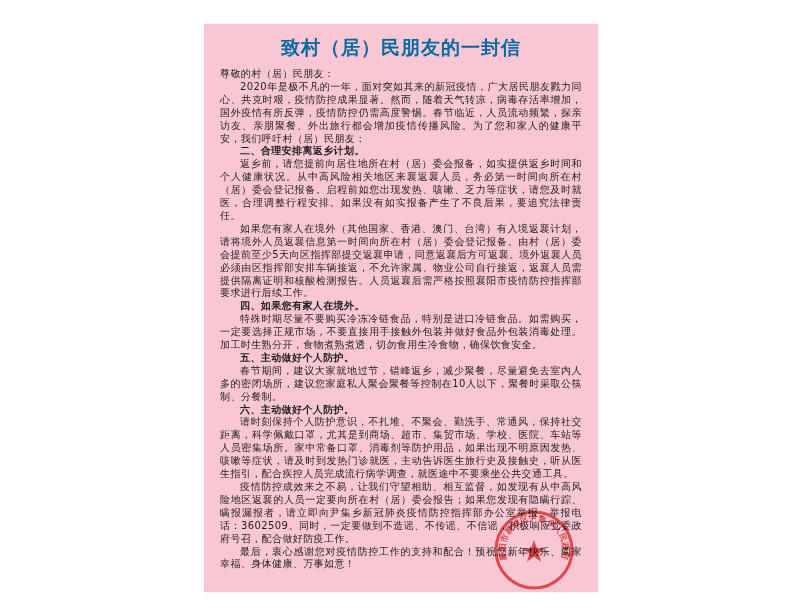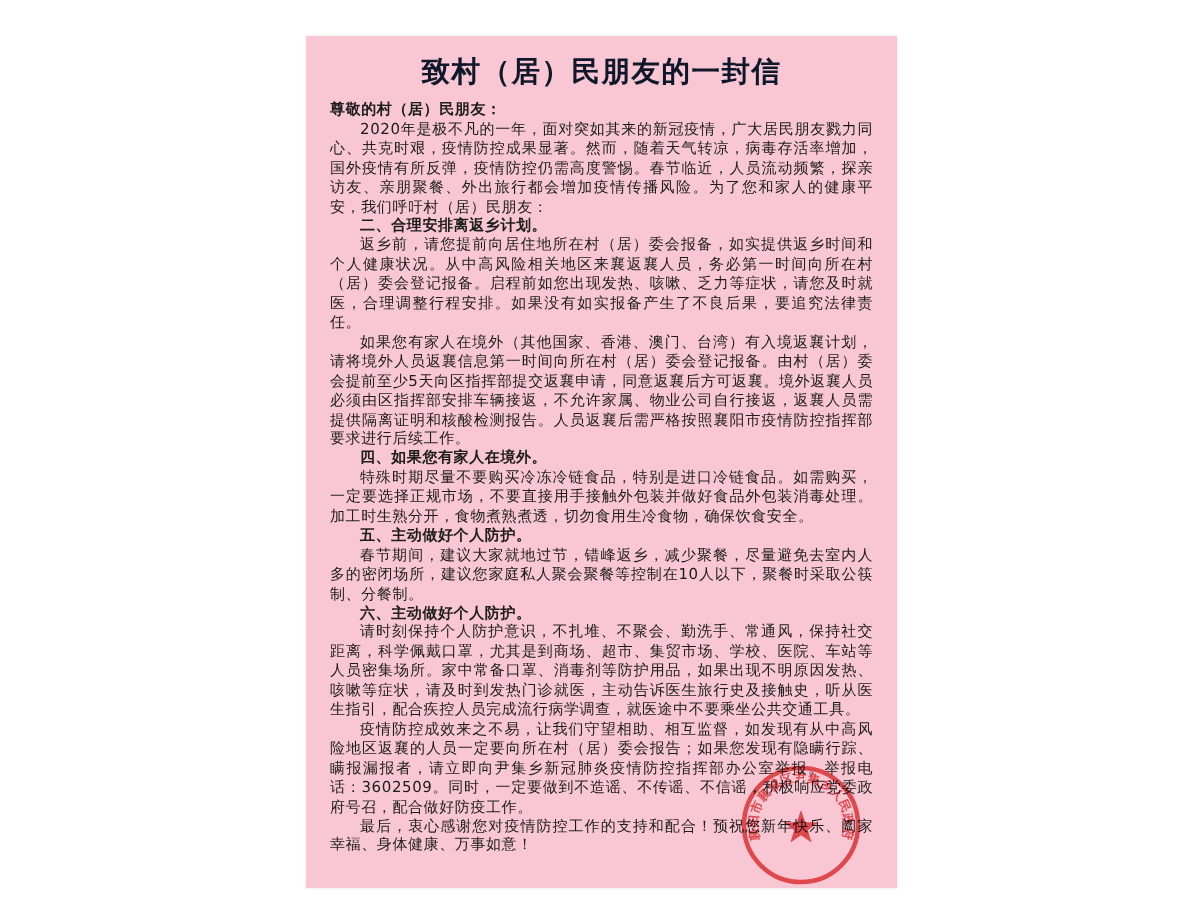--- a/index.html
+++ b/index.html
@@ -19,31 +19,31 @@
     box-shadow:0 0 2px rgba(0,0,0,.12);
     box-sizing:border-box;
     color:#1d1d1d;
   }
   .page-title{
     margin:11px 0 7px 0;
     text-align:center;
     font-size:19px;
     font-weight:bold;
     letter-spacing:1px;
-    color:#0f172a;
+    color:#0369a1;
   }
   .content{
     padding:0 16px;
     font-size:10px;
     line-height:12.9px;
     text-align:justify;
     letter-spacing:.4px;
   }
   .content p{margin:0;}
-  .salutation{font-weight:bold;}
+  .salutation{font-weight:normal;}
   .para{text-indent:2em;}
   .heading{text-indent:2em;font-weight:bold;}
   .seal{
     position:absolute;
     left:288px;top:484px;
     opacity:.84;
     mix-blend-mode:multiply;
   }
   .seal-ring-text{
     font-size:8.2px;

